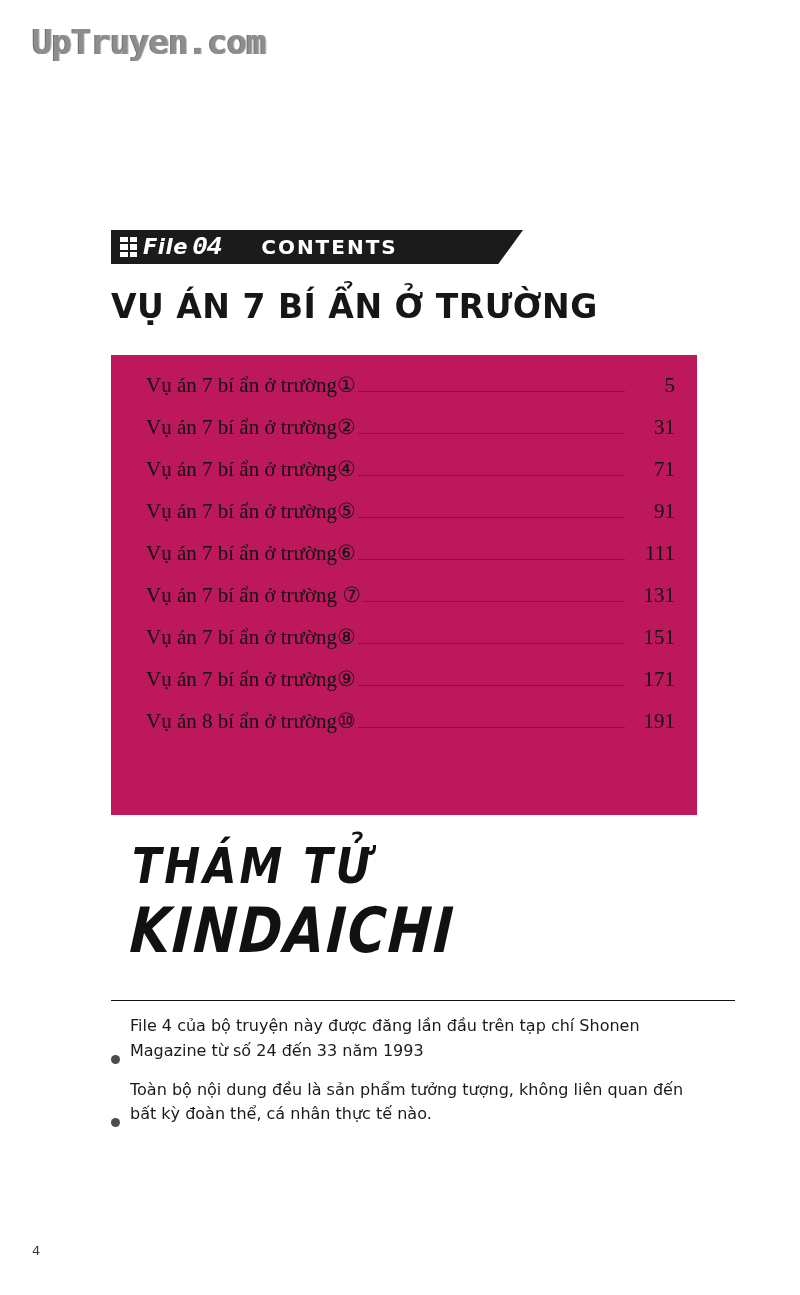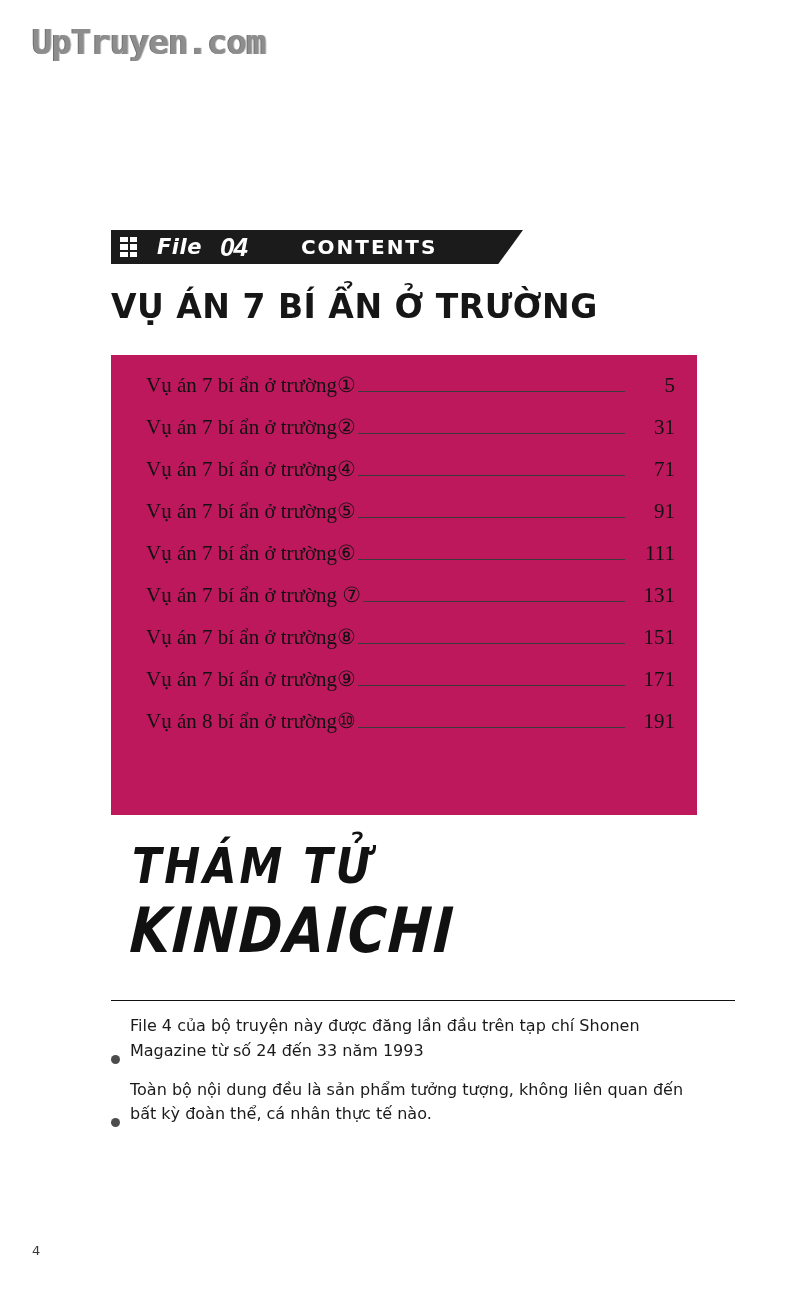--- a/index.html
+++ b/index.html
@@ -53,21 +53,21 @@
     width: 100%; height: 100%;
     background: #1b1b1b;
     clip-path: polygon(0 0, 100% 0, 94% 100%, 0 100%);
   }
   .banner-inner {
     position: absolute;
     left: 0; top: 0;
     width: 100%; height: 100%;
     display: flex;
     align-items: center;
-    gap: 20px;
+    gap: 6px;
     padding-left: 9px;
     box-sizing: border-box;
   }
   .banner-glyph {
     width: 17px;
     height: 20px;
     display: grid;
     grid-template-columns: 1fr 1fr;
     grid-template-rows: 1fr 1fr 1fr;
     gap: 2px;
@@ -79,21 +79,21 @@
   .banner-file {
     color: #fff;
     font-family: "DejaVu Sans", sans-serif;
     font-weight: bold;
     font-style: italic;
     font-size: 21px;
     letter-spacing: 0.5px;
   }
   .banner-num {
     color: #fff;
-    font-family: Liberation Sans, sans-serif;
+    font-family: Liberation Mono, monospace;
     font-weight: bold;
     font-style: italic;
     font-size: 26px;
     letter-spacing: -1px;
     margin-left: -2px;
   }
   .banner-contents {
     color: #fff;
     font-family: "DejaVu Sans", sans-serif;
     font-weight: bold;

